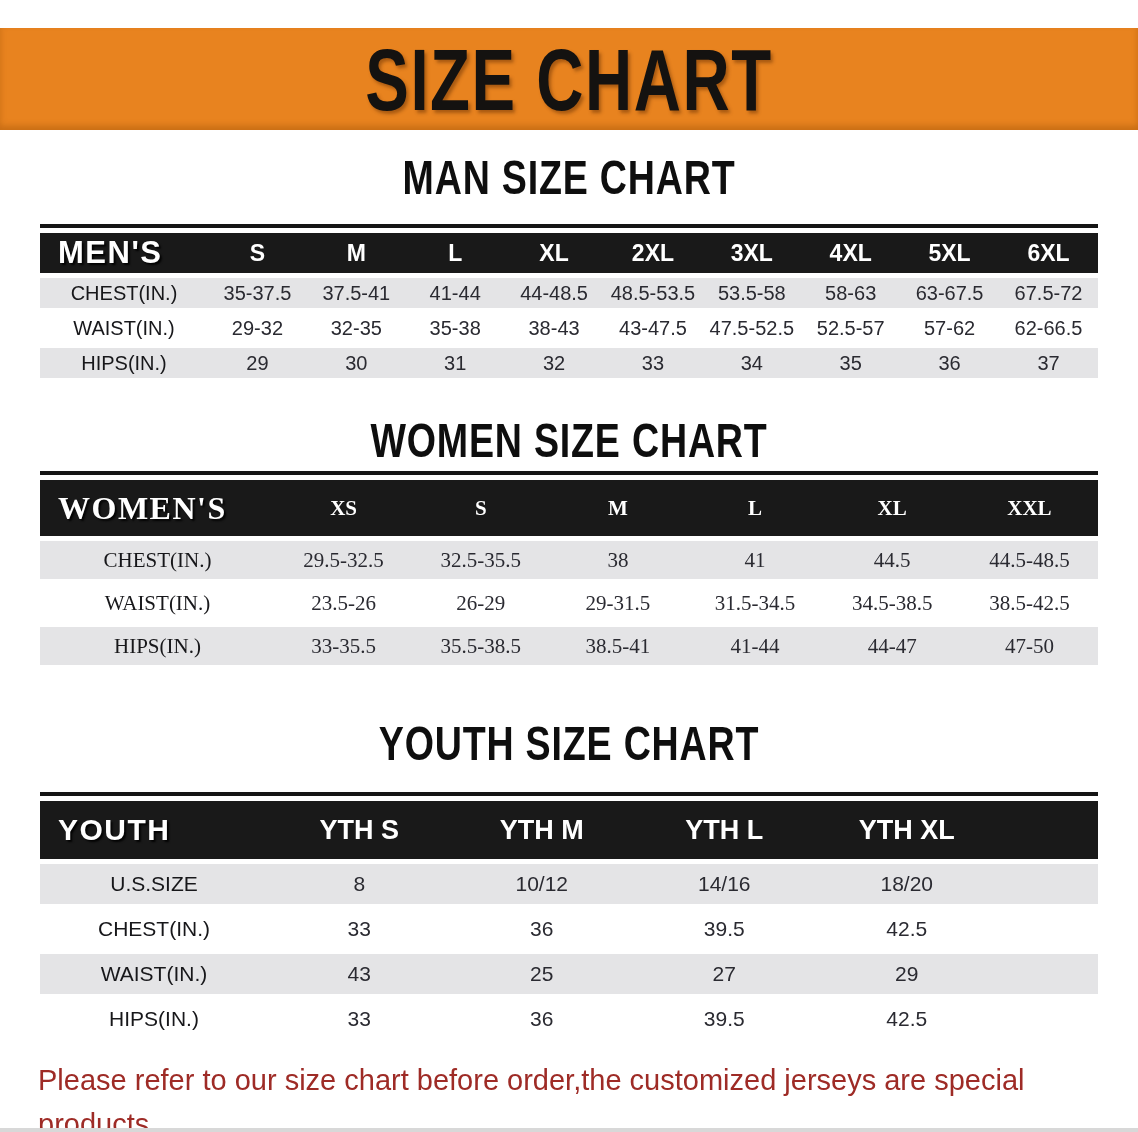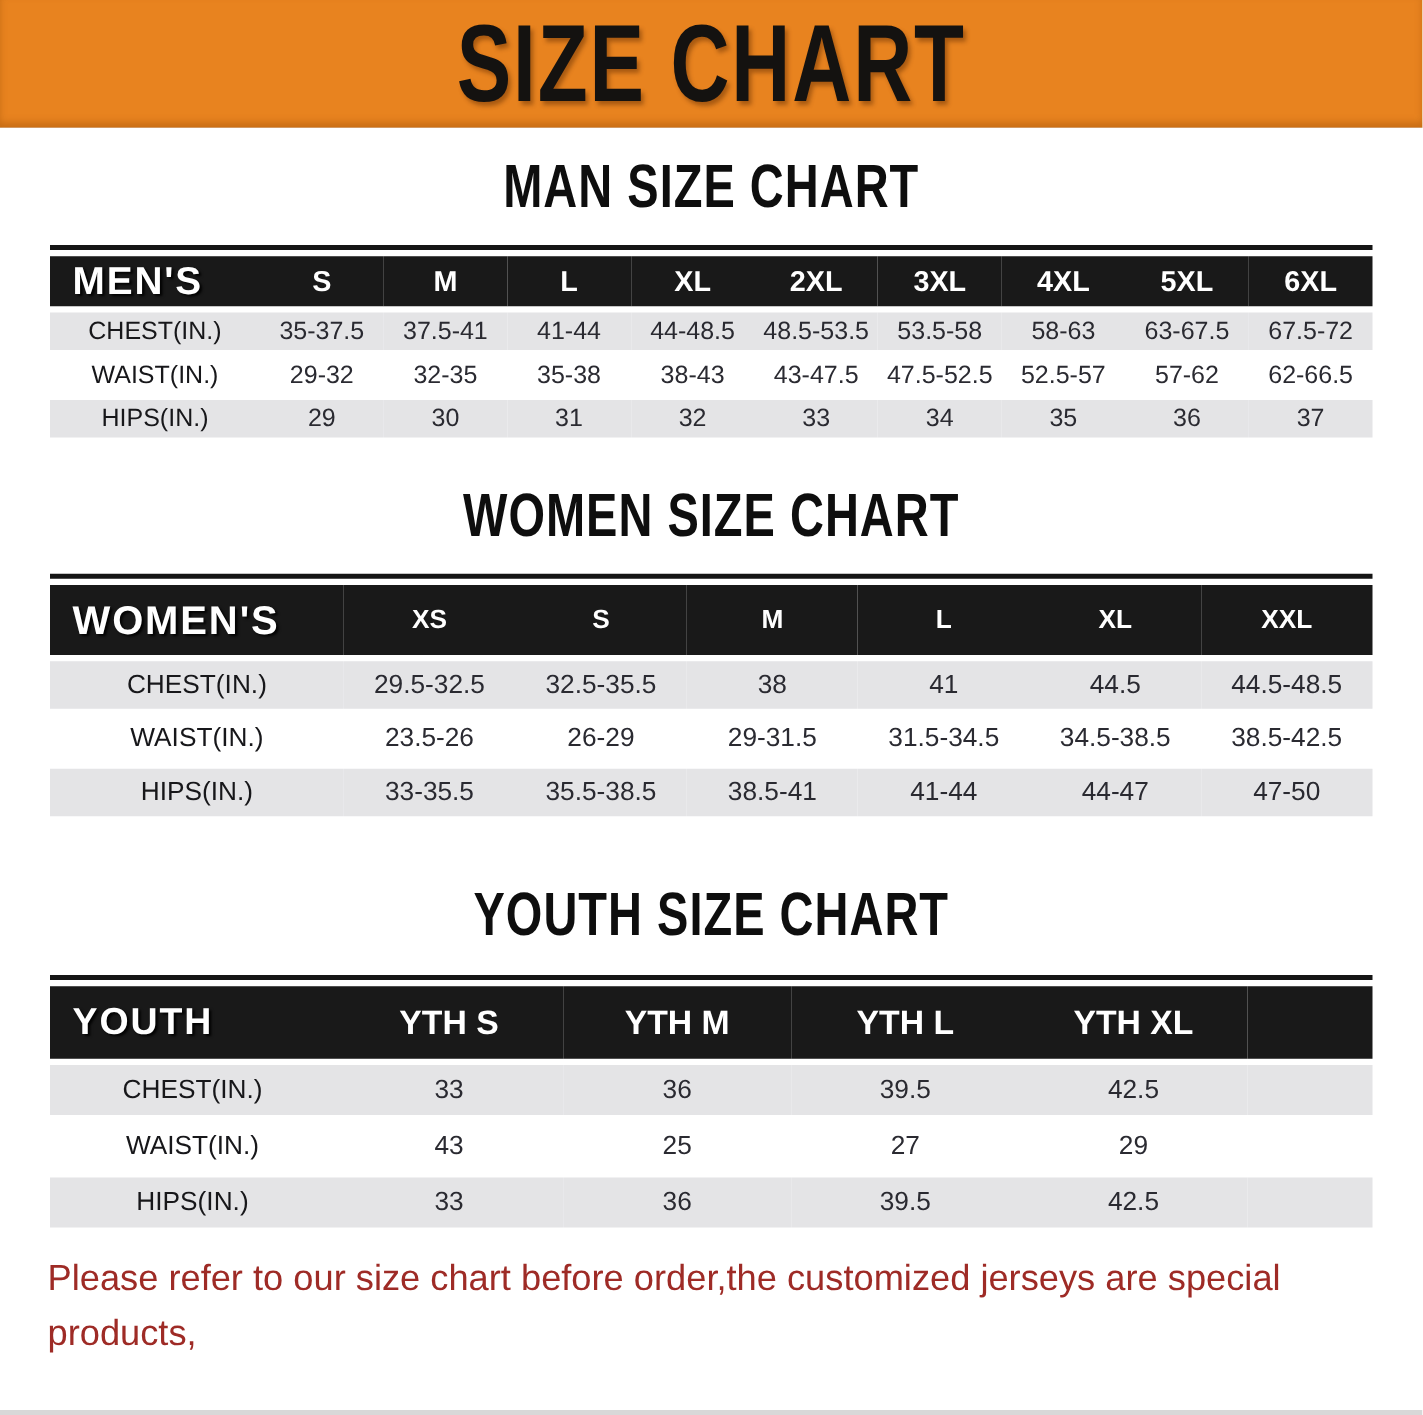--- a/index.html
+++ b/index.html
@@ -17,20 +17,21 @@
 
   
   .banner {
     width: 100%;
     height: 102px;
     background: #e8831f;
     display: flex;
     align-items: center;
     justify-content: center;
     box-shadow: inset 0 -4px 6px rgba(140,70,0,0.35);
+    margin-top: 28px;
   }
   .banner h1 {
     margin: 0;
     font-size: 86px;
     font-weight: 800;
     color: #141210;
     letter-spacing: 2px;
     line-height: 86px;
     transform: scale(0.76, 1.02);
     text-shadow: 3px 3px 4px rgba(90,40,0,0.45);
@@ -57,21 +58,21 @@
   
   table.size-table {
     table-layout: fixed;
     width: 1058px;
     margin: 20px auto 0 auto;
     border-collapse: separate;
     border-spacing: 0 5px;
     border-top: 4px solid #151515;
   }
   #table-men   { margin-top: 20px; }
-  #table-women { margin-top: 20px; }
+  #table-women { margin-top: 4px; font-family: Liberation Serif, serif; }
   #table-youth { margin-top: 22px; }
 
   .t0 col.col-label { width: 168px; }
   .t1 col.col-label { width: 235px; }
   .t2 col.col-label { width: 228px; }
   .t2 col.col-spacer { width: 100px; }
 
   thead th {
     background: #191919;
     color: #ffffff;
@@ -276,20 +277,28 @@
           <th class="hlabel">YOUTH</th>
           <th>YTH S</th>
           <th>YTH M</th>
           <th>YTH L</th>
           <th>YTH XL</th>
           <th></th>
         </tr>
       </thead>
       <tbody>
         <tr>
+          <td class="rlabel">U.S.SIZE</td>
+          <td>8</td>
+          <td>10/12</td>
+          <td>14/16</td>
+          <td>18/20</td>
+          <td></td>
+        </tr>
+        <tr>
           <td class="rlabel">CHEST(IN.)</td>
           <td>33</td>
           <td>36</td>
           <td>39.5</td>
           <td>42.5</td>
           <td></td>
         </tr>
         <tr>
           <td class="rlabel">WAIST(IN.)</td>
           <td>43</td>

